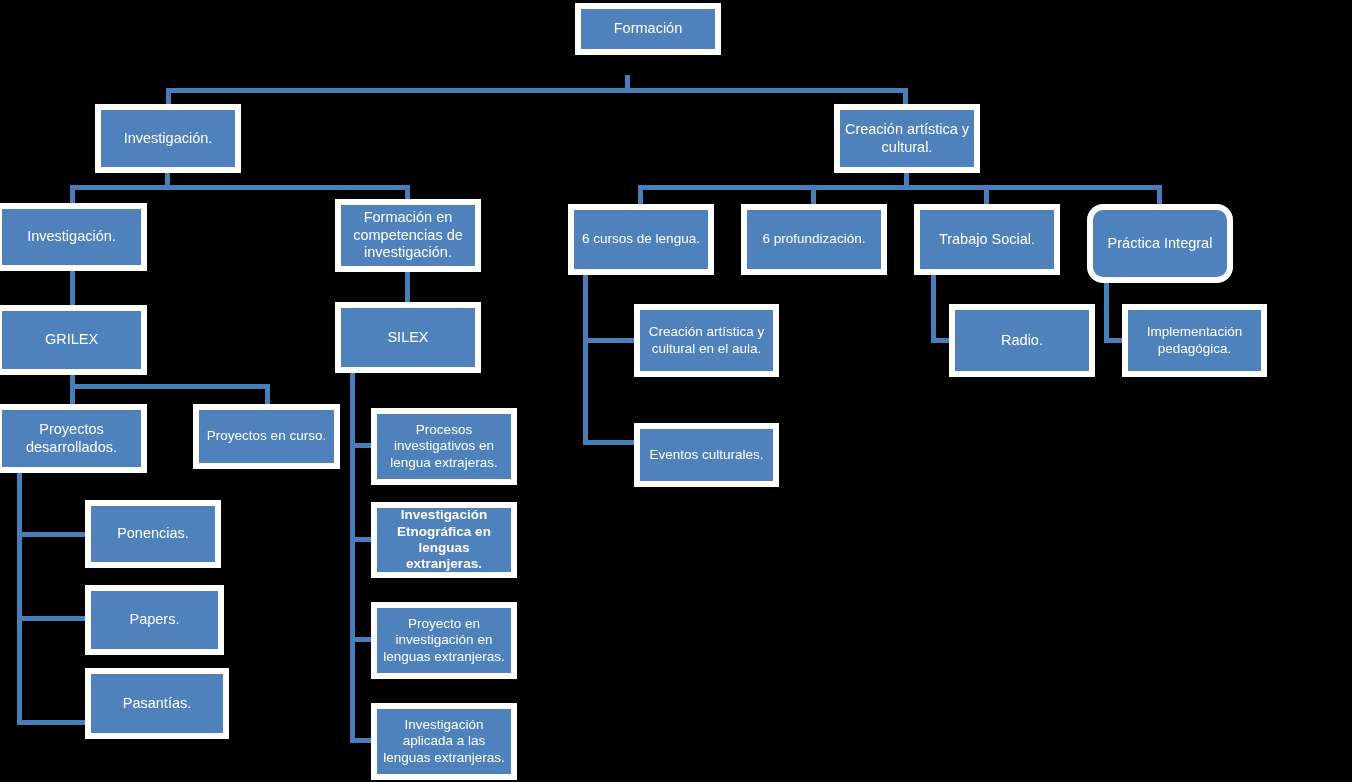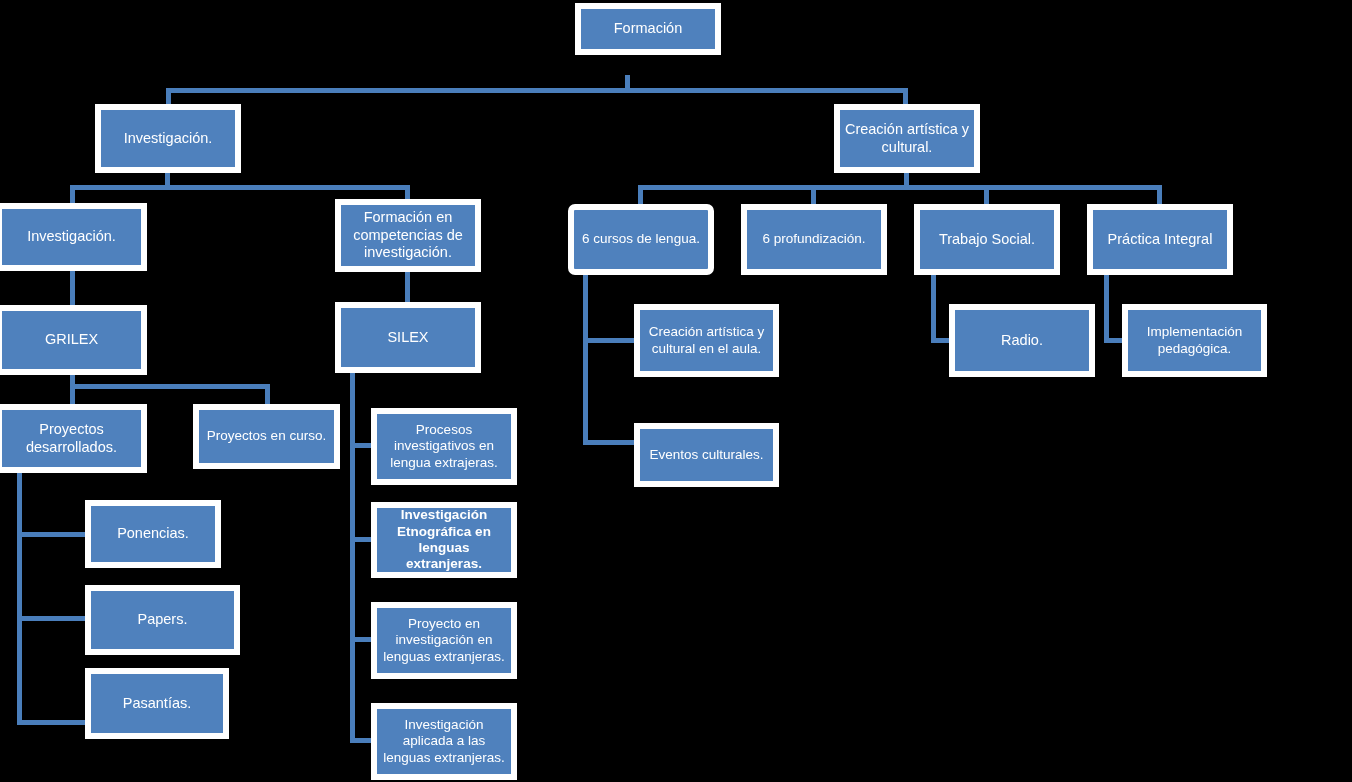--- a/index.html
+++ b/index.html
@@ -133,21 +133,21 @@
   </div>
 
   <div class="node sm" style="left:193px; top:404px; width:147px; height:65px;">
     <span class="label">Proyectos en curso.</span>
   </div>
 
   <div class="node" style="left:85px; top:500px; width:136px; height:68px;">
     <span class="label">Ponencias.</span>
   </div>
 
-  <div class="node" style="left:85px; top:585px; width:155px; height:70px;">
+  <div class="node" style="left:85px; top:585px; width:139px; height:70px;">
     <span class="label">Papers.</span>
   </div>
 
   <div class="node" style="left:85px; top:668px; width:144px; height:71px;">
     <span class="label">Pasantías.</span>
   </div>
 
   <div class="node sm" style="left:371px; top:408px; width:146px; height:77px;">
     <span class="label">Procesos investigativos en lengua extrajeras.</span>
   </div>
@@ -157,33 +157,33 @@
   </div>
 
   <div class="node sm" style="left:371px; top:602px; width:146px; height:77px;align-items:center;">
     <span class="label">Proyecto en investigación en lenguas extranjeras.</span>
   </div>
 
   <div class="node sm" style="left:371px; top:703px; width:146px; height:77px;">
     <span class="label">Investigación aplicada a las lenguas extranjeras.</span>
   </div>
 
-  <div class="node sm" style="left:568px; top:204px; width:146px; height:71px;border-radius:7px;">
+  <div class="node sm" style="left:568px; top:204px; width:146px; height:71px;">
     <span class="label">6 cursos de lengua.</span>
   </div>
 
   <div class="node sm" style="left:741px; top:204px; width:146px; height:71px;">
     <span class="label">6 profundización.</span>
   </div>
 
   <div class="node" style="left:914px; top:204px; width:146px; height:71px;">
     <span class="label">Trabajo Social.</span>
   </div>
 
-  <div class="node" style="left:1087px; top:204px; width:146px; height:71px;">
+  <div class="node" style="left:1087px; top:204px; width:146px; height:79px;border-radius:16px;">
     <span class="label">Práctica Integral</span>
   </div>
 
   <div class="node sm" style="left:634px; top:304px; width:145px; height:73px;">
     <span class="label">Creación artística y cultural en el aula.</span>
   </div>
 
   <div class="node sm" style="left:634px; top:407px; width:145px; height:64px;margin-top:16px;">
     <span class="label">Eventos culturales.</span>
   </div>

